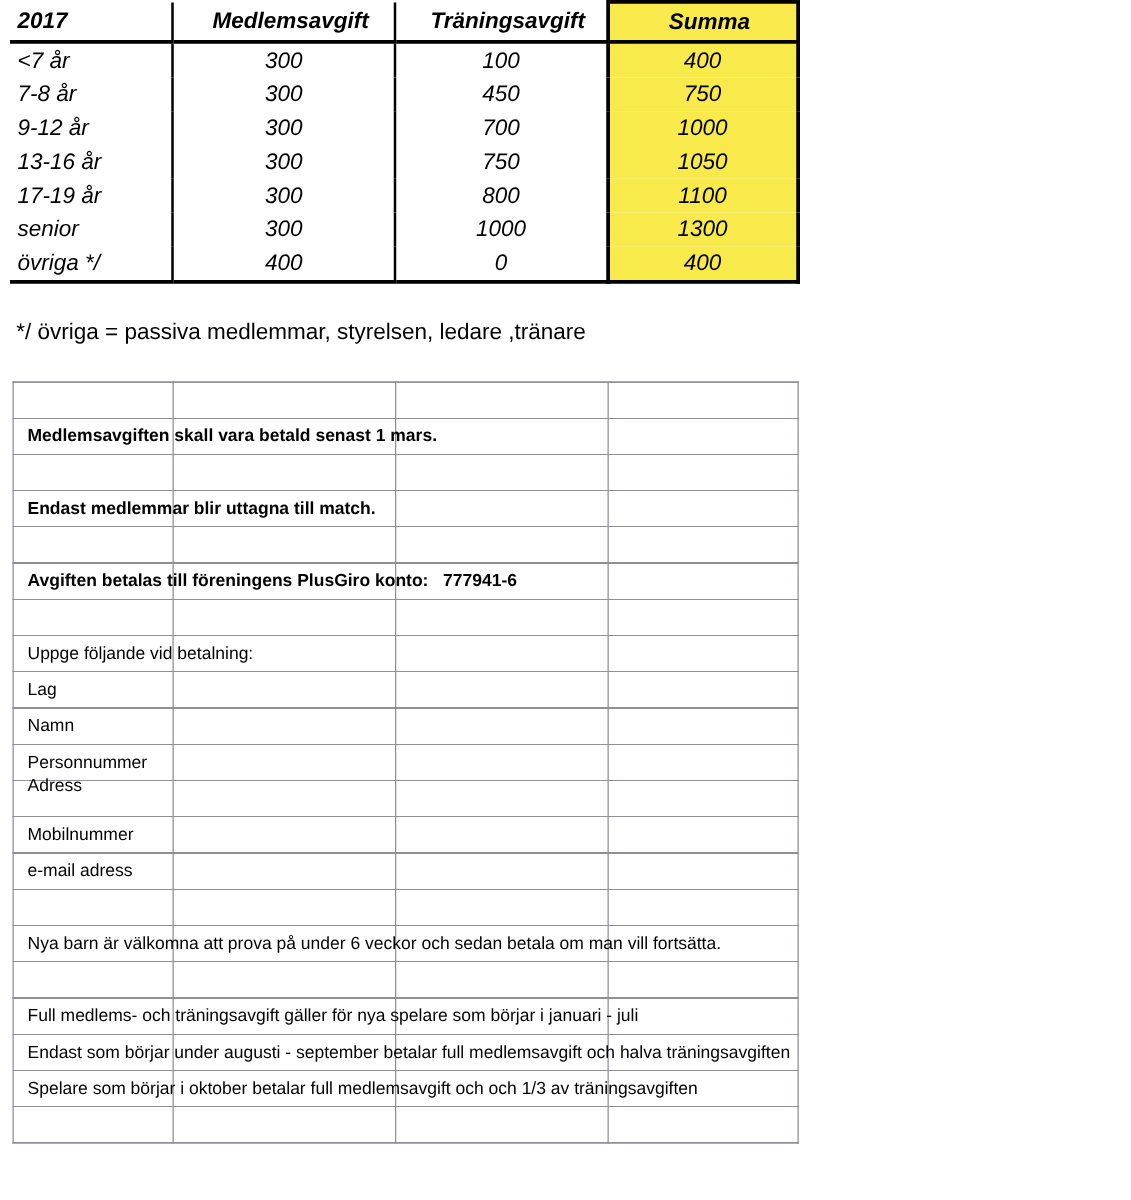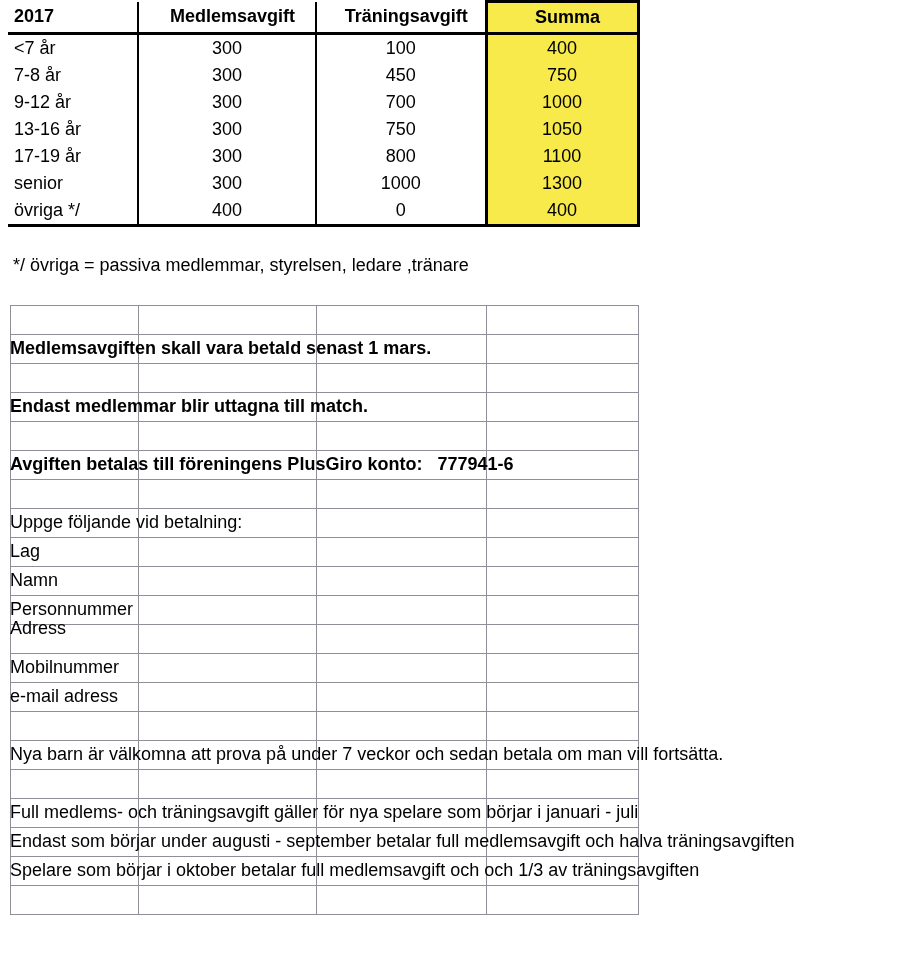--- a/index.html
+++ b/index.html
@@ -16,20 +16,21 @@
     overflow: hidden;
   }
 
   
   table.fee-table {
     position: absolute;
     left: 8px;
     top: 0;
     border-collapse: collapse;
     table-layout: fixed;
+    font-style: italic;
   }
   .fee-table th, .fee-table td {
     padding: 0;
     font-size: 18px;
     line-height: 27px;
     height: 27px;
     text-align: center;
     white-space: nowrap;
     overflow: visible;
   }
@@ -68,22 +69,22 @@
     top: 0;
     width: 1px;
     height: 610px;
     background: #8f8f98;
   }
   .grow {
     position: absolute;
     left: 0;
     height: 29px;
     line-height: 29px;
-    padding-left: 0;
-    font-size: 18px;
+    padding-left: 12px;
+    font-size: 14px;
     white-space: pre;
   }
   .grow.bold { font-weight: bold; }
 </style>
 </head>
 <body>
 
 <div class="page">
 
   <table class="fee-table">
@@ -159,19 +160,19 @@
     <div class="grow bold" style="top:29px">Medlemsavgiften skall vara betald senast 1 mars.</div>
     <div class="grow bold" style="top:87px">Endast medlemmar blir uttagna till match.</div>
     <div class="grow bold" style="top:145px">Avgiften betalas till föreningens PlusGiro konto:   777941-6</div>
     <div class="grow" style="top:203px">Uppge följande vid betalning:</div>
     <div class="grow" style="top:232px">Lag</div>
     <div class="grow" style="top:261px">Namn</div>
     <div class="grow" style="top:290px">Personnummer</div>
     <div class="grow" style="top:309px">Adress</div>
     <div class="grow" style="top:348px">Mobilnummer</div>
     <div class="grow" style="top:377px">e-mail adress</div>
-    <div class="grow" style="top:435px">Nya barn är välkomna att prova på under 7 veckor och sedan betala om man vill fortsätta.</div>
+    <div class="grow" style="top:435px">Nya barn är välkomna att prova på under 6 veckor och sedan betala om man vill fortsätta.</div>
     <div class="grow" style="top:493px">Full medlems- och träningsavgift gäller för nya spelare som börjar i januari - juli</div>
     <div class="grow" style="top:522px">Endast som börjar under augusti - september betalar full medlemsavgift och halva träningsavgiften</div>
     <div class="grow" style="top:551px">Spelare som börjar i oktober betalar full medlemsavgift och och 1/3 av träningsavgiften</div>
   </div>
 
 </div>
 
 </body></html>

